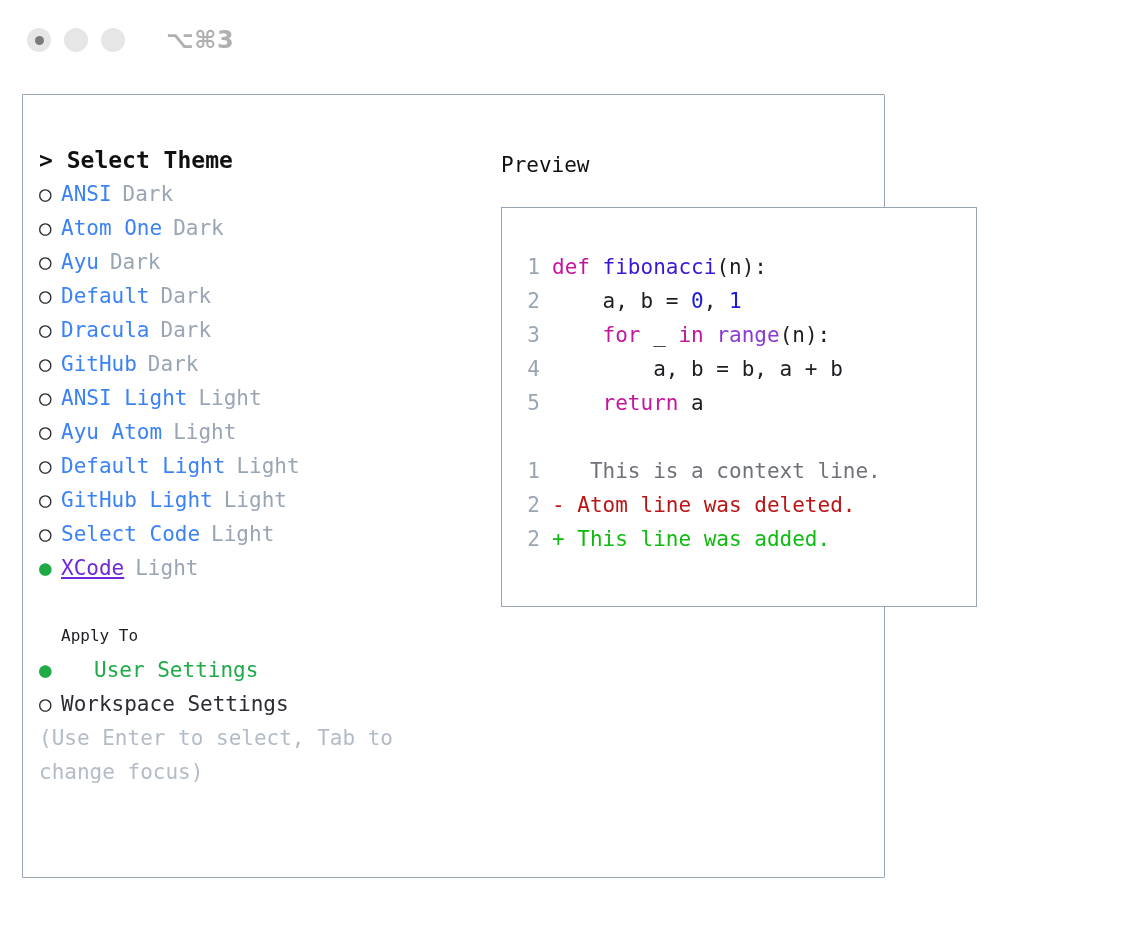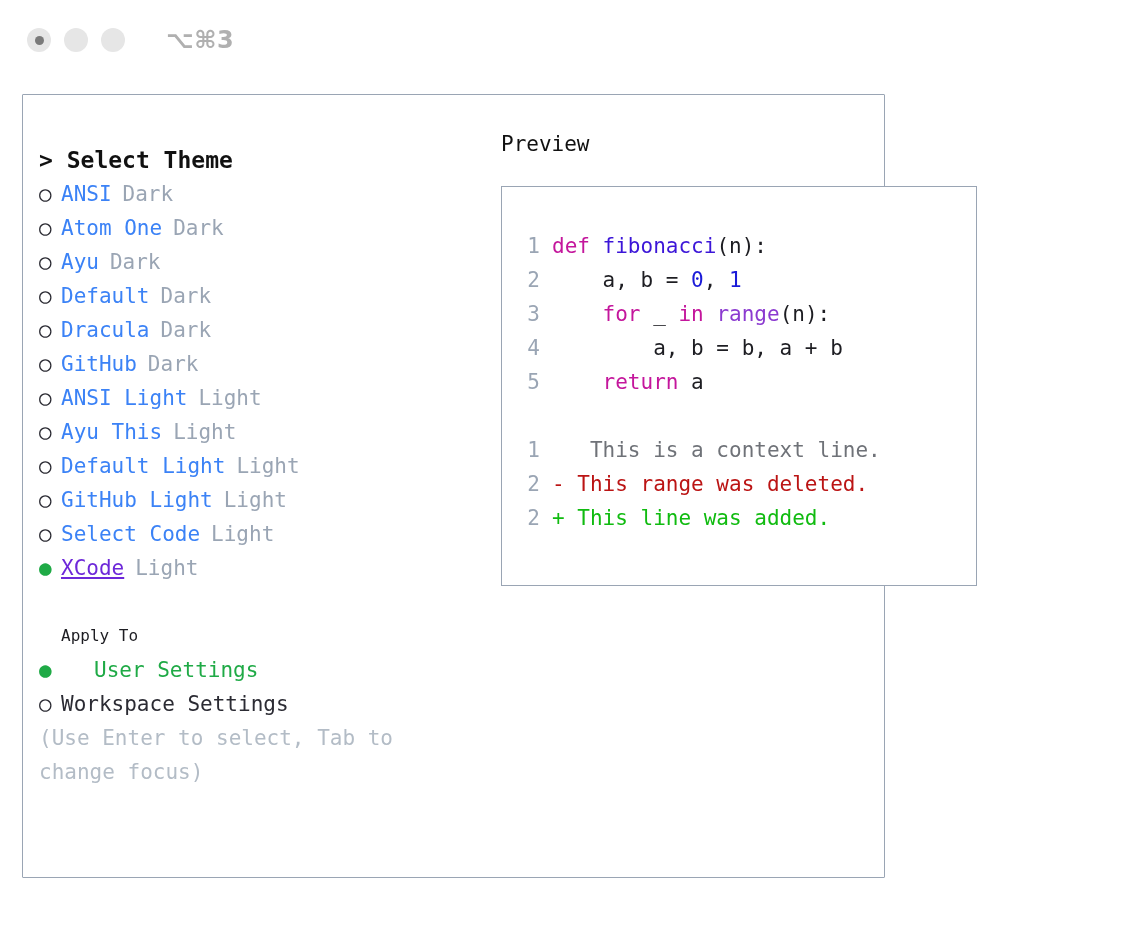--- a/index.html
+++ b/index.html
@@ -137,21 +137,21 @@
     font-size: 21px;
     line-height: 34px;
     color: #b3bcc6;
     width: 410px;
   }
 
   
   .right-col {
     position: absolute;
     left: 478px;
-    top: 32px;
+    top: 53px;
     width: 500px;
   }
   .preview-title {
     font-size: 21px;
     color: #111111;
     line-height: 34px;
     white-space: pre;
   }
   .preview-box {
     margin-top: 25px;
@@ -216,21 +216,21 @@
       <div class="heading">&gt; Select Theme</div>
 
       <div class="theme-list" id="theme-list">
           <div class="theme-row"><span class="bullet">○</span><span class="tname">ANSI</span><span class="tkind">Dark</span></div>
           <div class="theme-row"><span class="bullet">○</span><span class="tname">Atom One</span><span class="tkind">Dark</span></div>
           <div class="theme-row"><span class="bullet">○</span><span class="tname">Ayu</span><span class="tkind">Dark</span></div>
           <div class="theme-row"><span class="bullet">○</span><span class="tname">Default</span><span class="tkind">Dark</span></div>
           <div class="theme-row"><span class="bullet">○</span><span class="tname">Dracula</span><span class="tkind">Dark</span></div>
           <div class="theme-row"><span class="bullet">○</span><span class="tname">GitHub</span><span class="tkind">Dark</span></div>
           <div class="theme-row"><span class="bullet">○</span><span class="tname">ANSI Light</span><span class="tkind">Light</span></div>
-          <div class="theme-row"><span class="bullet">○</span><span class="tname">Ayu This</span><span class="tkind">Light</span></div>
+          <div class="theme-row"><span class="bullet">○</span><span class="tname">Ayu Atom</span><span class="tkind">Light</span></div>
           <div class="theme-row"><span class="bullet">○</span><span class="tname">Default Light</span><span class="tkind">Light</span></div>
           <div class="theme-row"><span class="bullet">○</span><span class="tname">GitHub Light</span><span class="tkind">Light</span></div>
           <div class="theme-row"><span class="bullet">○</span><span class="tname">Select Code</span><span class="tkind">Light</span></div>
           <div class="theme-row selected"><span class="bullet">●</span><span class="tname">XCode</span><span class="tkind">Light</span></div>
         </div>
 
       <div class="apply-heading">Apply To</div>
 
       <div id="apply-list">
           <div class="apply-row selected"><span class="bullet">●</span><span class="aname">User Settings</span></div>
@@ -248,21 +248,21 @@
           <div id="code-lines">
               <div class="code-line"><span class="lineno">1</span><span class="code-txt"><span class="tok-kw">def </span><span class="tok-fn">fibonacci</span><span class="tok-pl">(n):</span></span></div>
               <div class="code-line"><span class="lineno">2</span><span class="code-txt"><span class="tok-pl">    a, b = </span><span class="tok-num">0</span><span class="tok-pl">, </span><span class="tok-num">1</span></span></div>
               <div class="code-line"><span class="lineno">3</span><span class="code-txt"><span class="tok-pl">    </span><span class="tok-kw">for</span><span class="tok-pl"> _ </span><span class="tok-kw">in</span><span class="tok-pl"> </span><span class="tok-call">range</span><span class="tok-pl">(n):</span></span></div>
               <div class="code-line"><span class="lineno">4</span><span class="code-txt"><span class="tok-pl">        a, b = b, a + b</span></span></div>
               <div class="code-line"><span class="lineno">5</span><span class="code-txt"><span class="tok-pl">    </span><span class="tok-kw">return</span><span class="tok-pl"> a</span></span></div>
             </div>
           <div class="spacer-line"></div>
           <div id="diff-lines">
               <div class="code-line"><span class="lineno">1</span><span class="code-txt diff-ctx"><span> </span><span>  This is a context line.</span></span></div>
-              <div class="code-line"><span class="lineno">2</span><span class="code-txt diff-del"><span>-</span><span> This range was deleted.</span></span></div>
+              <div class="code-line"><span class="lineno">2</span><span class="code-txt diff-del"><span>-</span><span> Atom line was deleted.</span></span></div>
               <div class="code-line"><span class="lineno">2</span><span class="code-txt diff-add"><span>+</span><span> This line was added.</span></span></div>
             </div>
         </div>
       </div>
     </div>
 
   </div>
 </div>
 
 </body></html>

